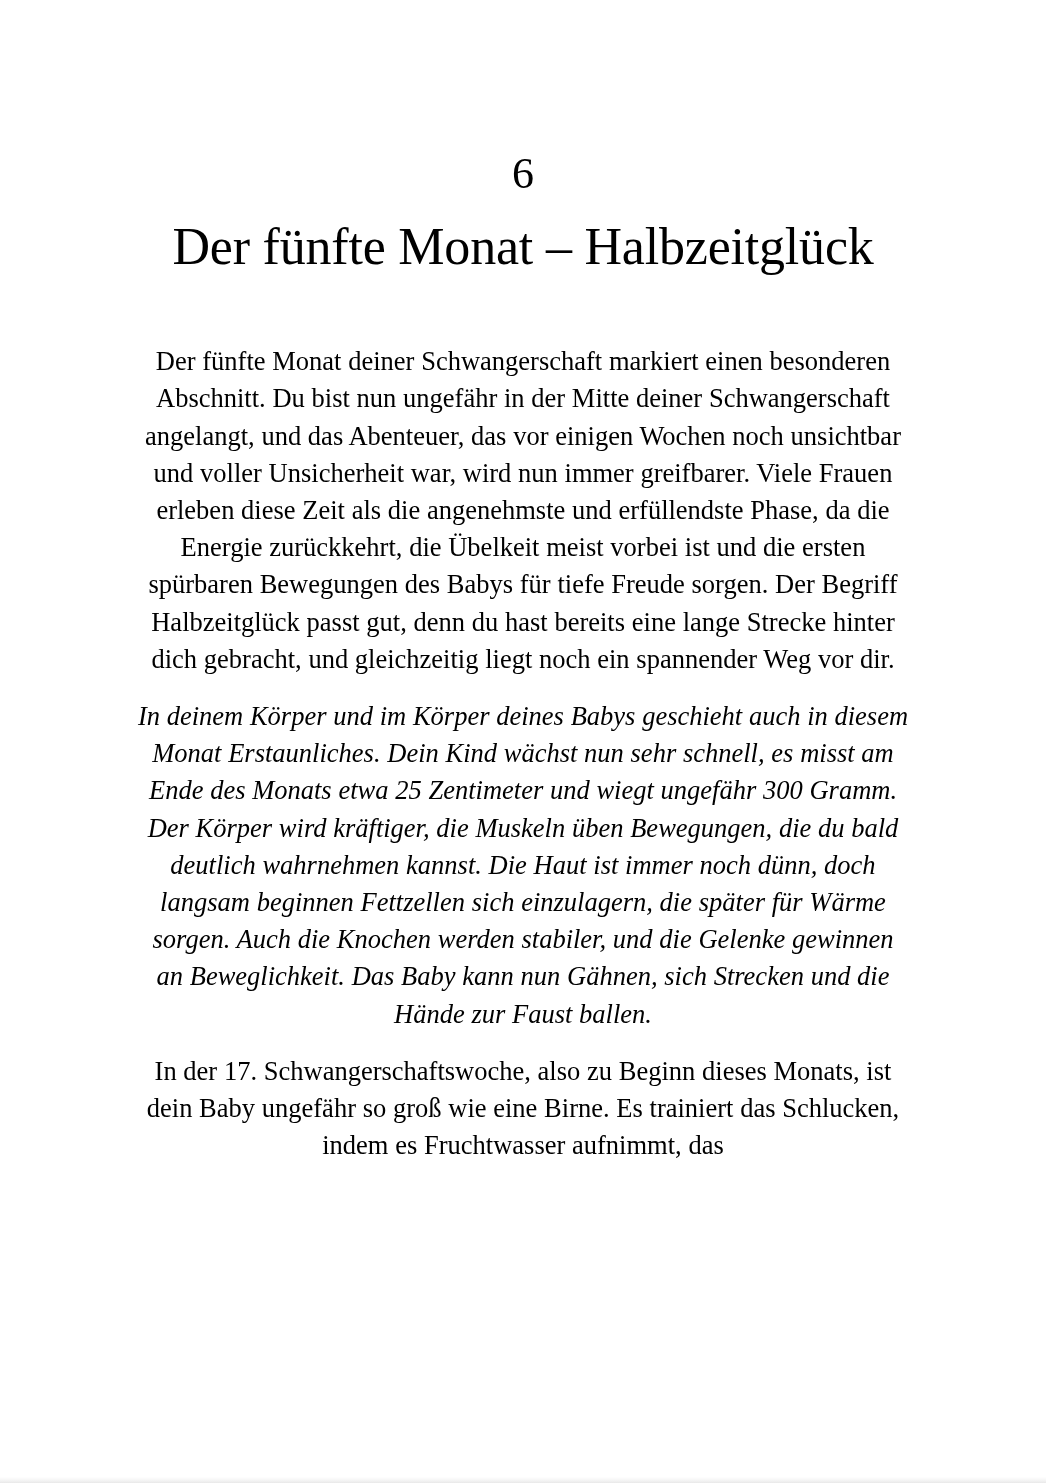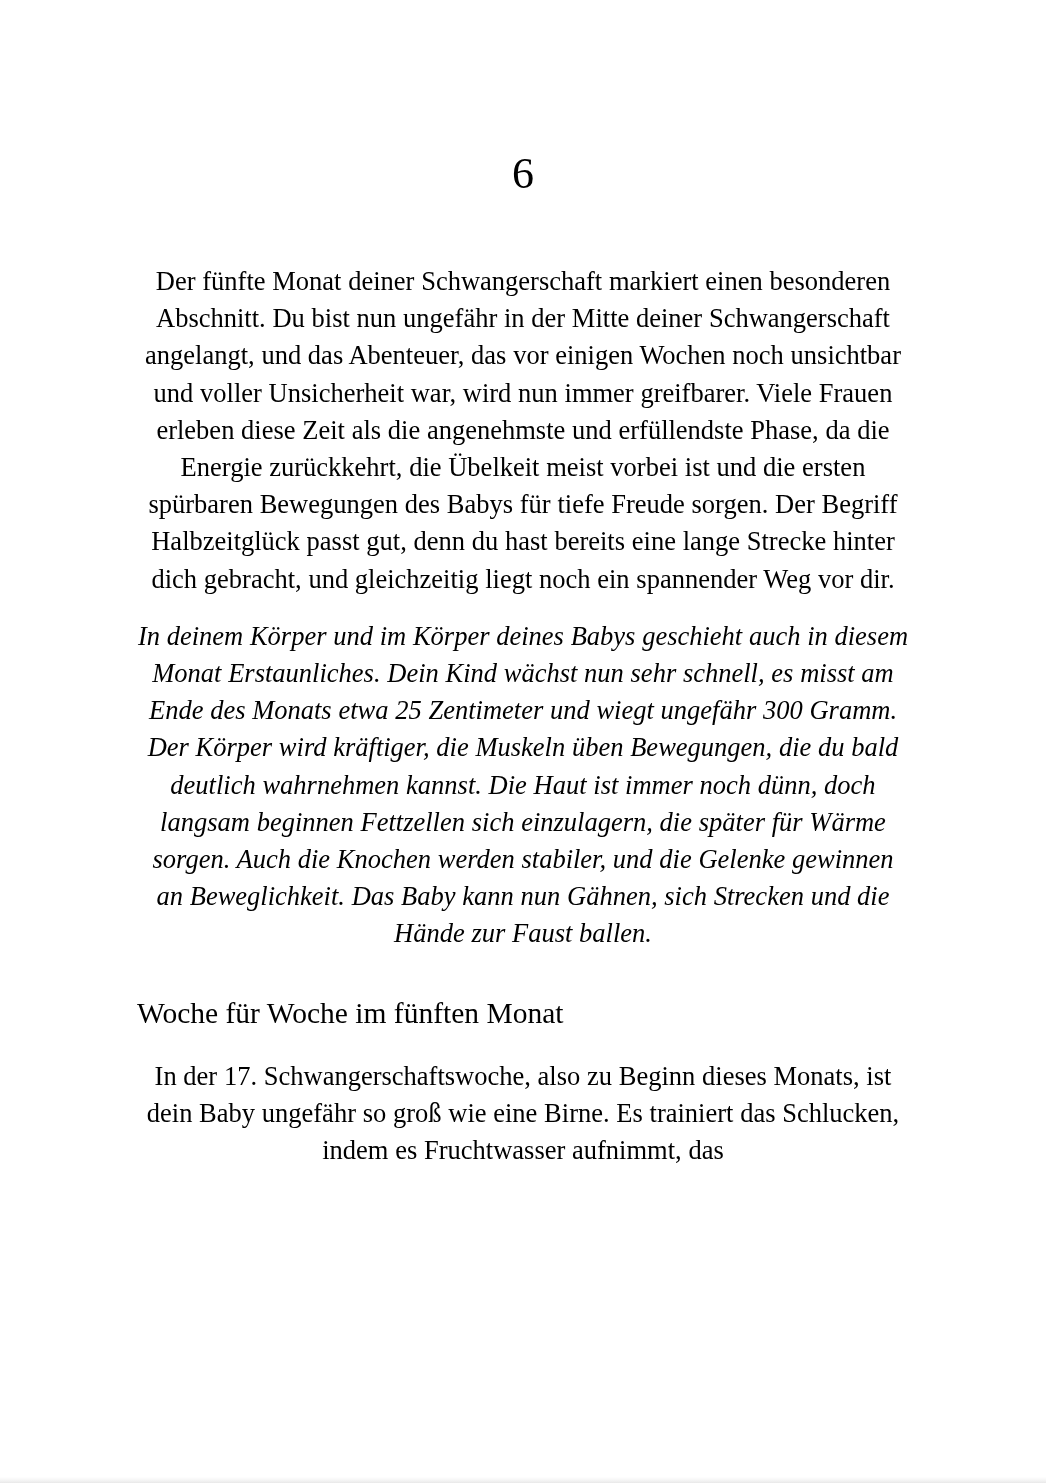--- a/index.html
+++ b/index.html
@@ -98,28 +98,28 @@
 </style>
 </head>
 <body>
 
 <div class="page">
 
   <div class="content">
 
     <div class="chapter-number">6</div>
 
+    <h1 class="chapter-title">Der fünfte Monat – Halbzeitglück</h1>
 
     <div class="body-block">
 
       <p class="para">Der fünfte Monat deiner Schwangerschaft markiert einen besonderen Abschnitt. Du bist nun ungefähr in der Mitte deiner Schwangerschaft angelangt, und das Abenteuer, das vor einigen Wochen noch unsichtbar und voller Unsicherheit war, wird nun immer greifbarer. Viele Frauen erleben diese Zeit als die angenehmste und erfüllendste Phase, da die Energie zurückkehrt, die Übelkeit meist vorbei ist und die ersten spürbaren Bewegungen des Babys für tiefe Freude sorgen. Der Begriff Halbzeitglück passt gut, denn du hast bereits eine lange Strecke hinter dich gebracht, und gleichzeitig liegt noch ein spannender Weg vor dir.</p>
 
       <p class="para gap-after-para2">In deinem Körper und im Körper deines Babys geschieht auch in diesem Monat Erstaunliches. Dein Kind wächst nun sehr schnell, es misst am Ende des Monats etwa 25 Zentimeter und wiegt ungefähr 300 Gramm. Der Körper wird kräftiger, die Muskeln üben Bewegungen, die du bald deutlich wahrnehmen kannst. Die Haut ist immer noch dünn, doch langsam beginnen Fettzellen sich einzulagern, die später für Wärme sorgen. Auch die Knochen werden stabiler, und die Gelenke gewinnen an Beweglichkeit. Das Baby kann nun Gähnen, sich Strecken und die Hände zur Faust ballen.</p>
 
-      <h2 class="subheading">Woche für Woche im fünften Monat</h2>
 
       <p class="para">In der 17. Schwangerschaftswoche, also zu Beginn dieses Monats, ist dein Baby ungefähr so groß wie eine Birne. Es trainiert das Schlucken, indem es Fruchtwasser aufnimmt, das</p>
 
     </div>
 
   </div>
 
   <div class="page-edge"></div>
 
 </div>

